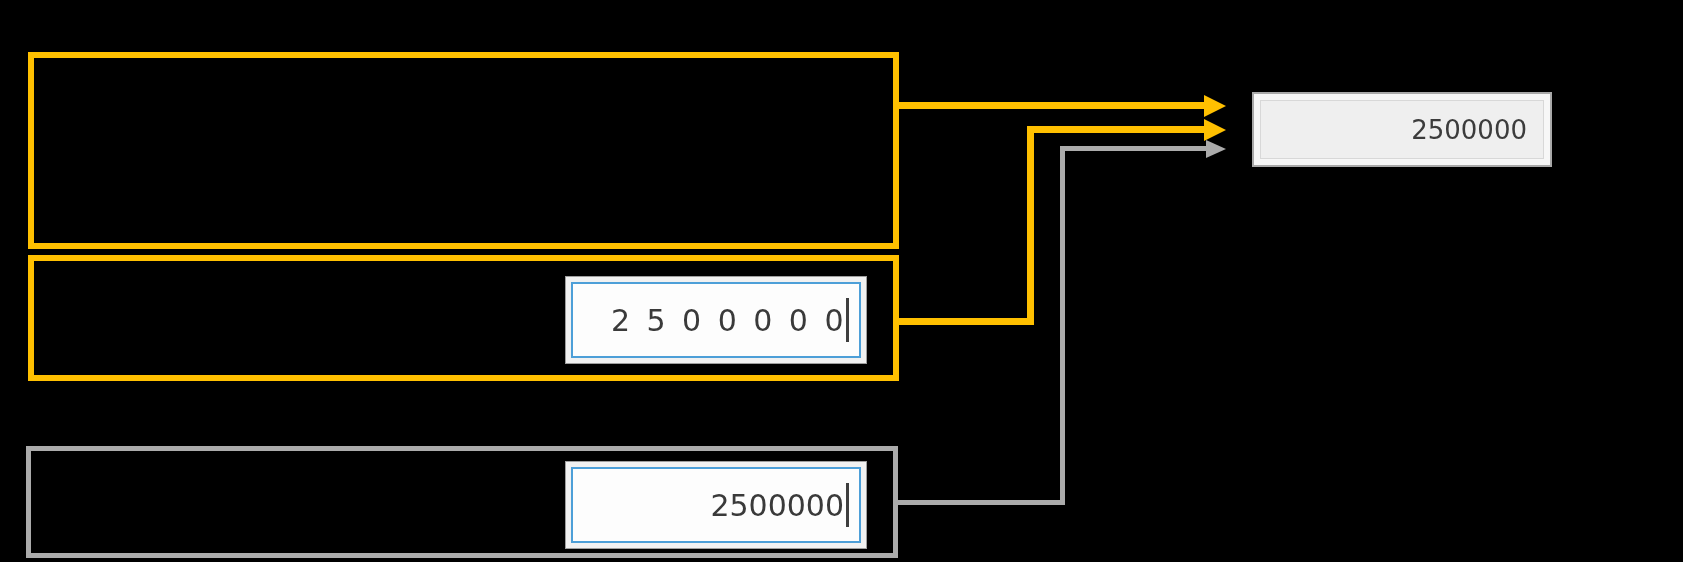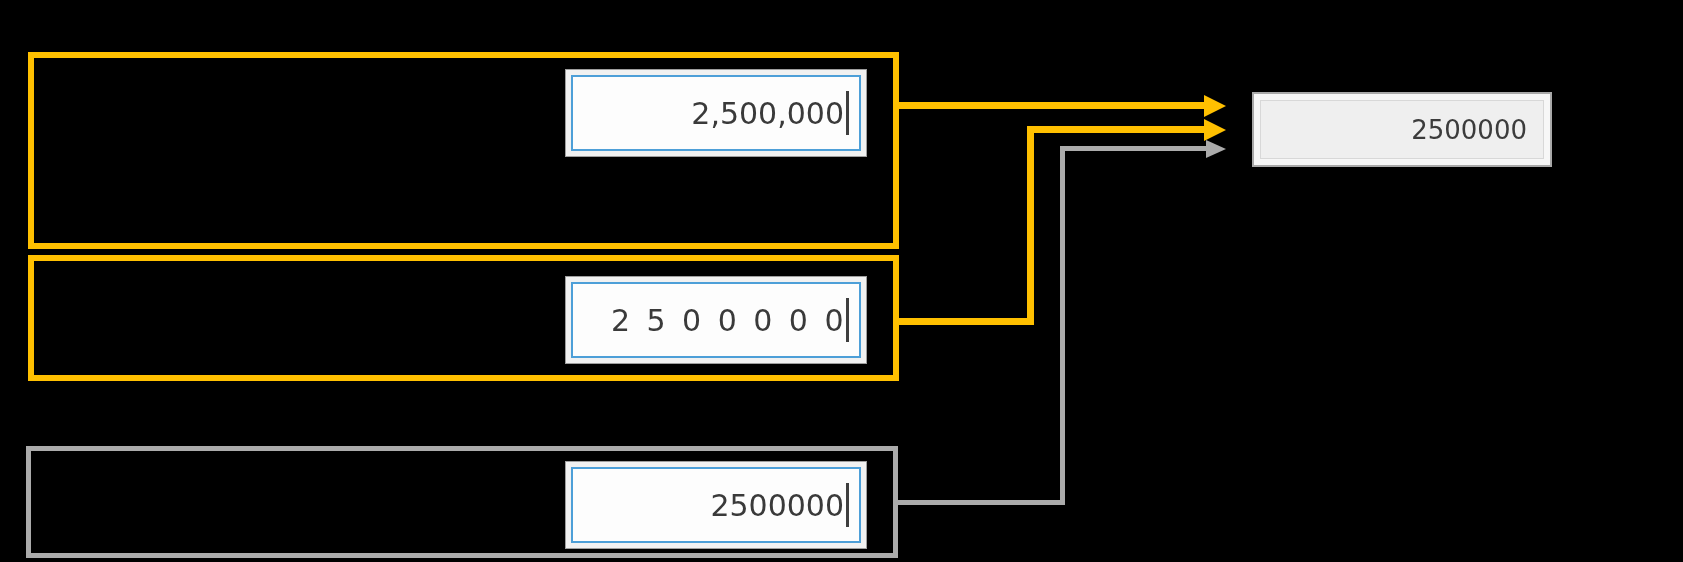--- a/index.html
+++ b/index.html
@@ -60,23 +60,20 @@
     display:flex; align-items:center; justify-content:flex-end; padding-right:16px;
     font-size:26px; color:#3C3C3C;
   }
 </style>
 </head>
 <body>
 
 <div class="canvas">
 
   <div class="group hl" id="group1"></div>
-  <div class="field" id="field1">
-    <div class="field-inner"><span>2,500,000</span><span class="cursor"></span></div>
-  </div>
 
   <div class="group hl" id="group2"></div>
   <div class="field" id="field2">
     <div class="field-inner"><span class="spaced">2500000</span><span class="cursor"></span></div>
   </div>
 
   <div class="group nt" id="group3"></div>
   <div class="field" id="field3">
     <div class="field-inner"><span>2500000</span><span class="cursor"></span></div>
   </div>

